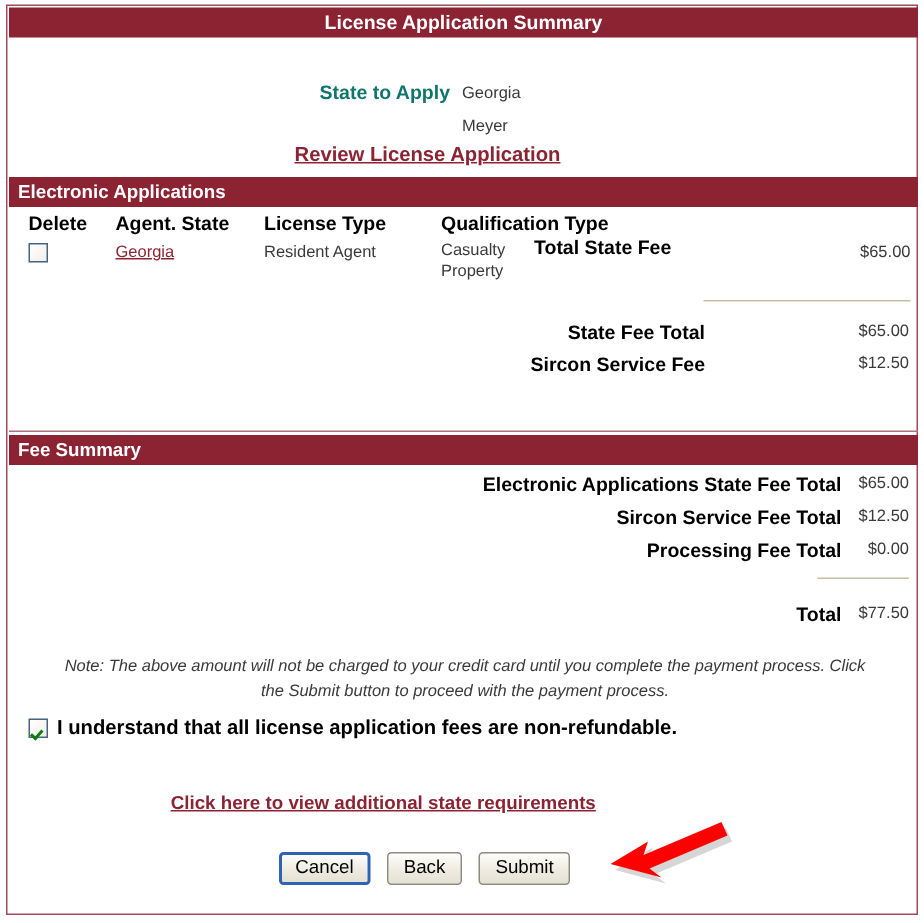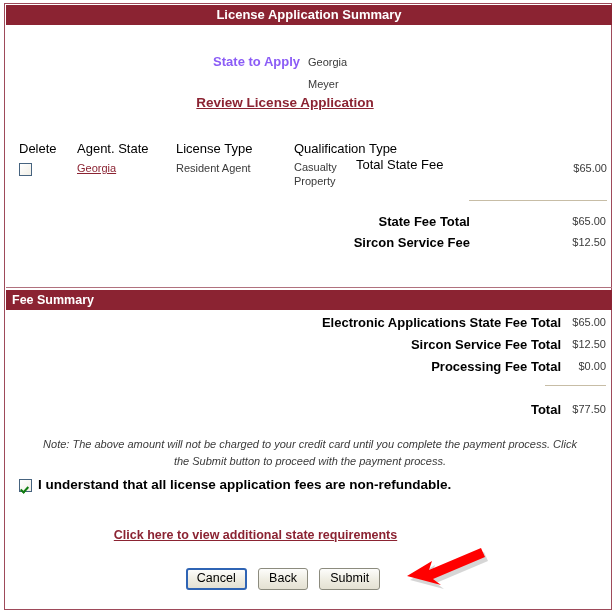--- a/index.html
+++ b/index.html
@@ -67,21 +67,21 @@
     height: 1px;
     background: #b0717e;
   }
   #rule-above-feesummary { top: 283px; }
   .kv-label {
     position: absolute;
     width: 250px;
     text-align: right;
     font-weight: bold;
     font-size: 13px;
-    color: #8b5cf6;
+    color: #0f766e;
     left: 45px;
   }
   .kv-value {
     position: absolute;
     left: 303px;
     font-size: 11px;
     color: #3a3a3a;
   }
   #kv-state-label { top: 50px; }
   #kv-state-value { top: 52px; }
@@ -106,21 +106,21 @@
 
   
   #ea-table {
     position: absolute;
     left: 1px;
     top: 137px;
     width: 606px;
   }
   .col-head {
     position: absolute;
-    font-weight: normal;
+    font-weight: bold;
     font-size: 13px;
     white-space: nowrap;
   }
   .cell {
     position: absolute;
     font-size: 11px;
     color: #3a3a3a;
     white-space: nowrap;
   }
   #h-delete { left: 13px; top: 0px; }
@@ -290,20 +290,21 @@
 
     <div class="bar bar-title">License Application Summary</div>
 
     <div class="kv-label" id="kv-state-label">State to Apply</div>
     <div class="kv-value" id="kv-state-value">Georgia</div>
 
     <div class="kv-value" id="kv-lastname-value">Meyer</div>
 
     <div id="review-link"><span>Review License Application</span></div>
 
+    <div class="bar bar-section" id="bar-electronic">Electronic Applications</div>
 
     <div id="ea-table">
       <div class="col-head" id="h-delete">Delete</div>
       <div class="col-head" id="h-state">Agent. State</div>
       <div class="col-head" id="h-lictype">License Type</div>
       <div class="col-head" id="h-qual">Qualification Type</div>
       <div class="col-head" id="h-fee">Total State Fee</div>
 
       <div class="cell" id="c-delete"><span class="cb"></span></div>
       <div class="cell" id="c-state"><span class="link">Georgia</span></div>

